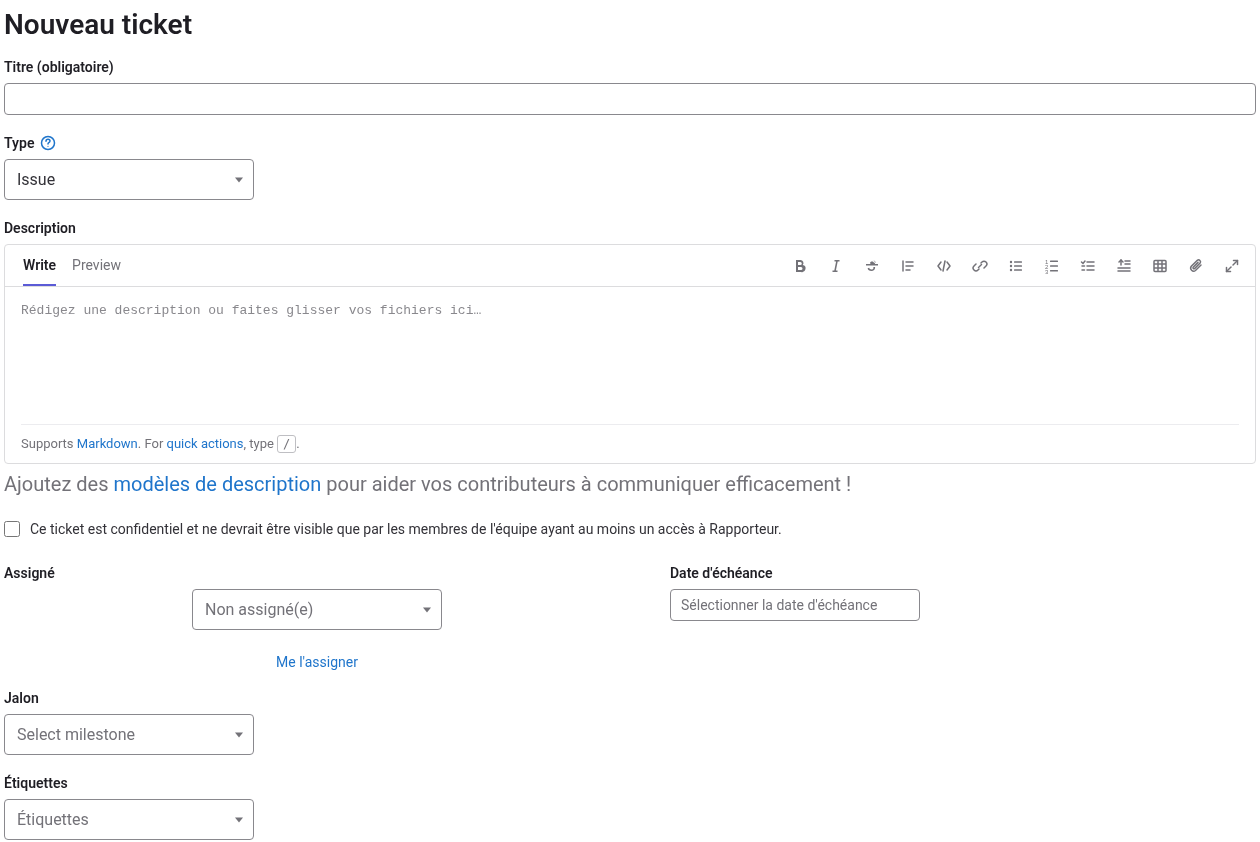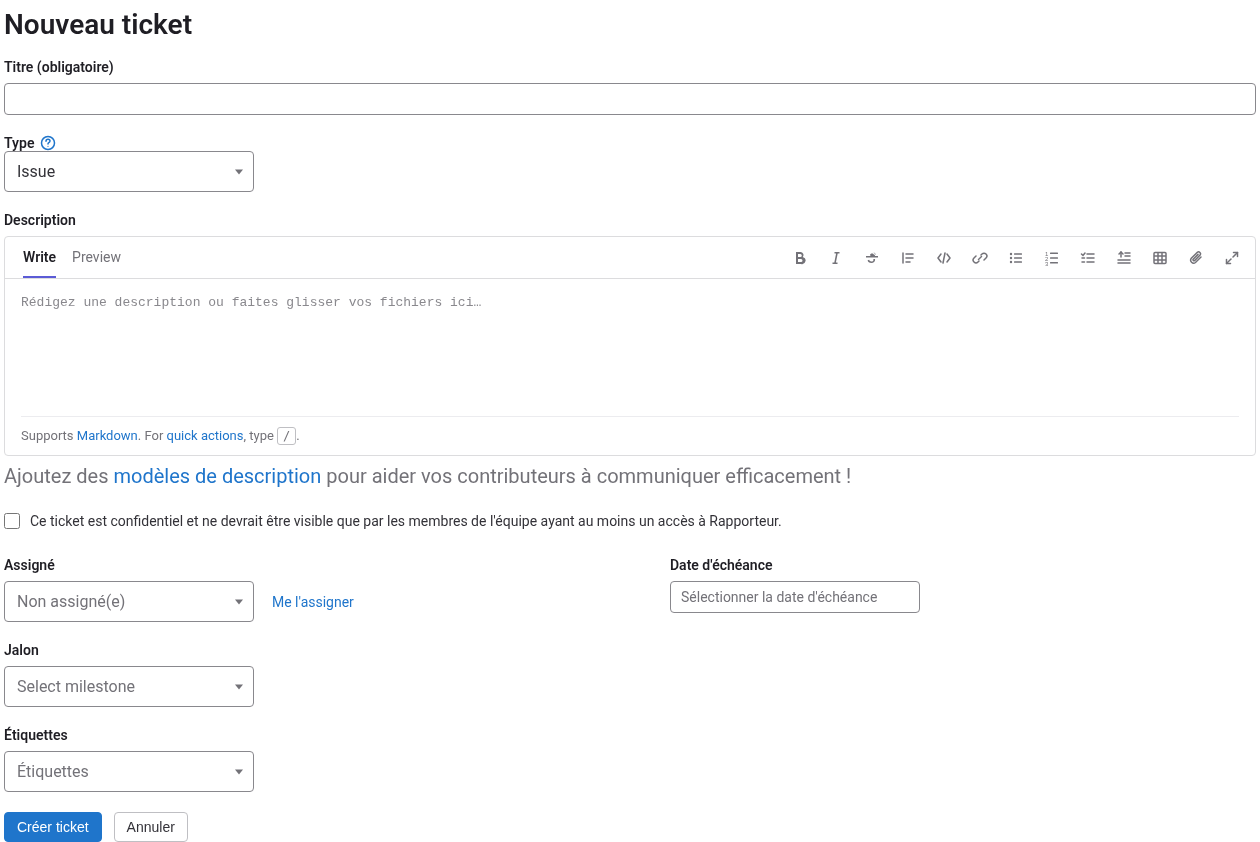--- a/index.html
+++ b/index.html
@@ -27,20 +27,21 @@
       display: block;
       font-weight: 600;
       font-size: 14px;
       color: #1f1e24;
       margin-bottom: 8px;
     }
     .label-row {
       display: flex;
       align-items: center;
       gap: 6px;
+      margin-bottom: 8px;
     }
     .label-row .field-label {
       margin-bottom: 0;
     }
     .help-icon {
       color: #1f75cb;
       display: inline-flex;
       align-items: center;
       cursor: pointer;
     }
@@ -202,21 +203,22 @@
     .cols {
       display: flex;
       gap: 40px;
     }
     .col {
       flex: 0 0 50%;
     }
     .assign-row {
       display: flex;
       align-items: center;
-      gap: 18px;
+      gap: 24px;
+      flex-direction: column;
     }
     .link-btn {
       color: #1f75cb;
       font-size: 14px;
       cursor: pointer;
       text-decoration: none;
     }
     .date-input {
       width: 250px;
       height: 32px;

